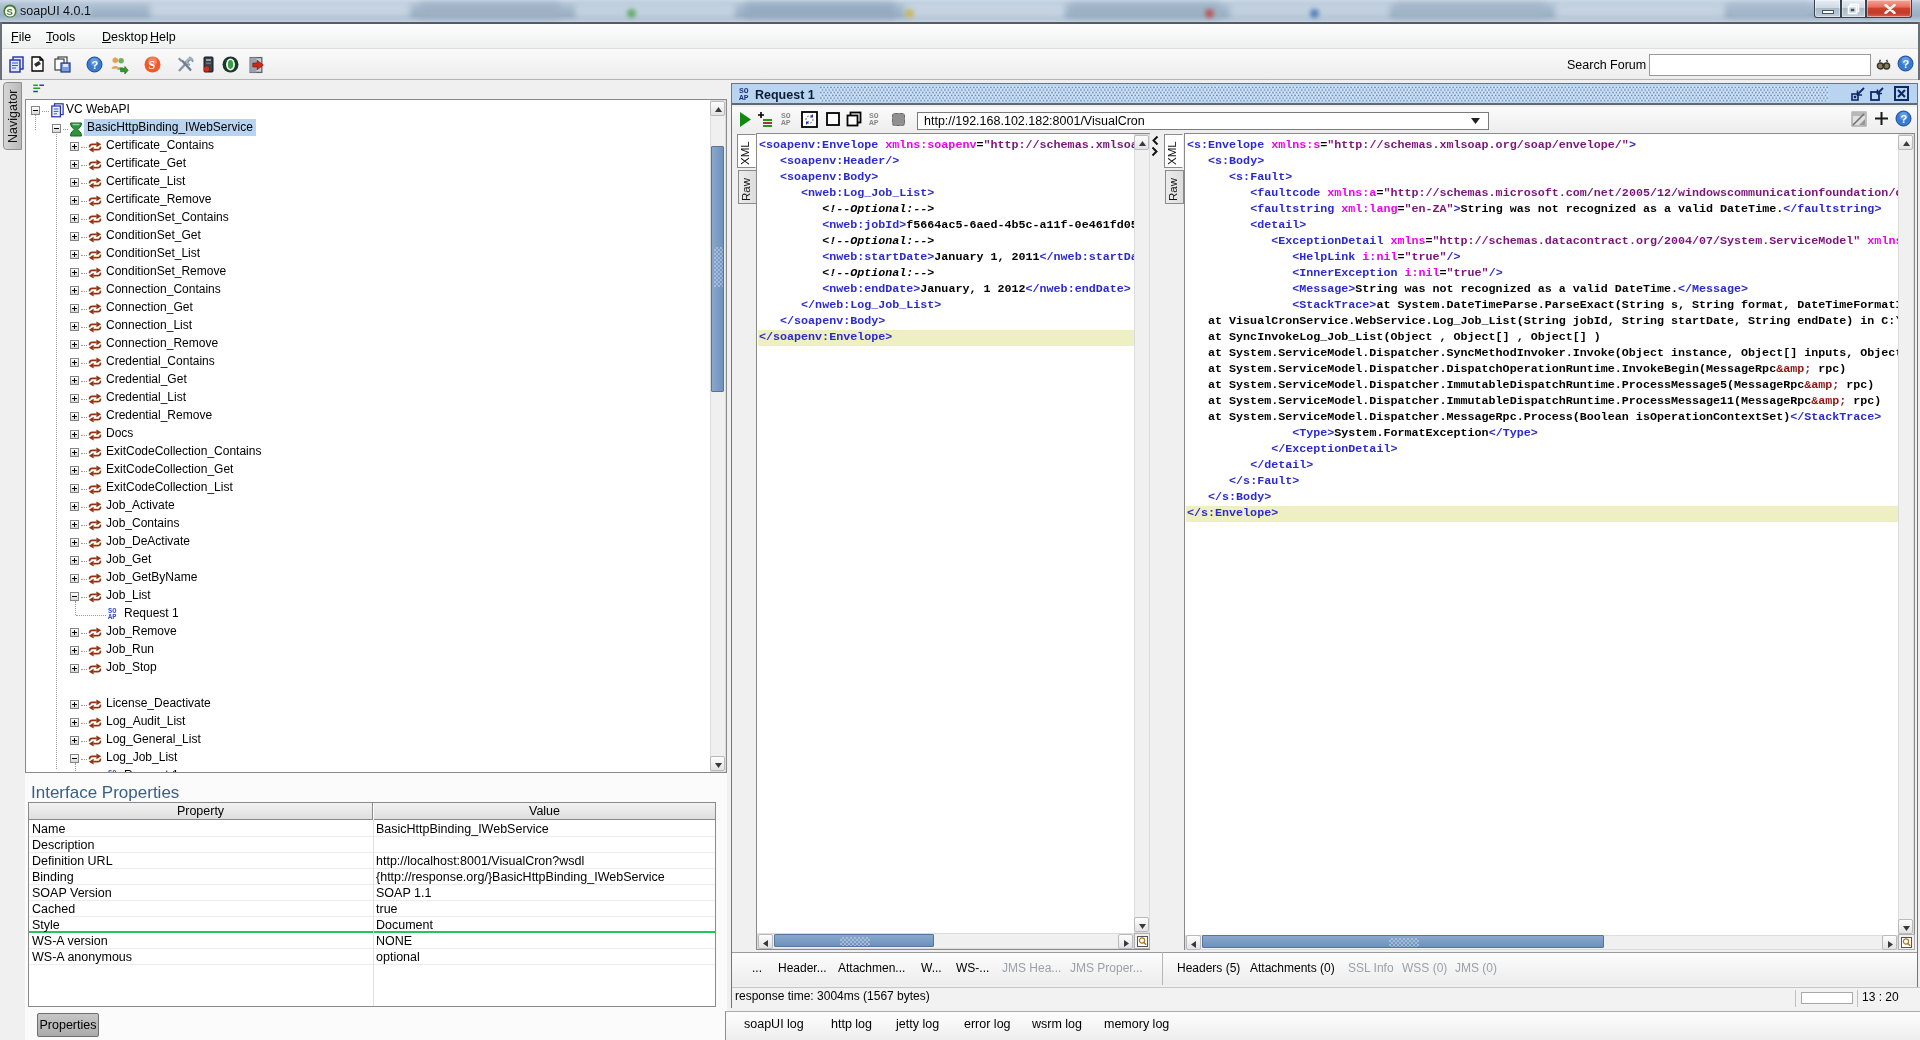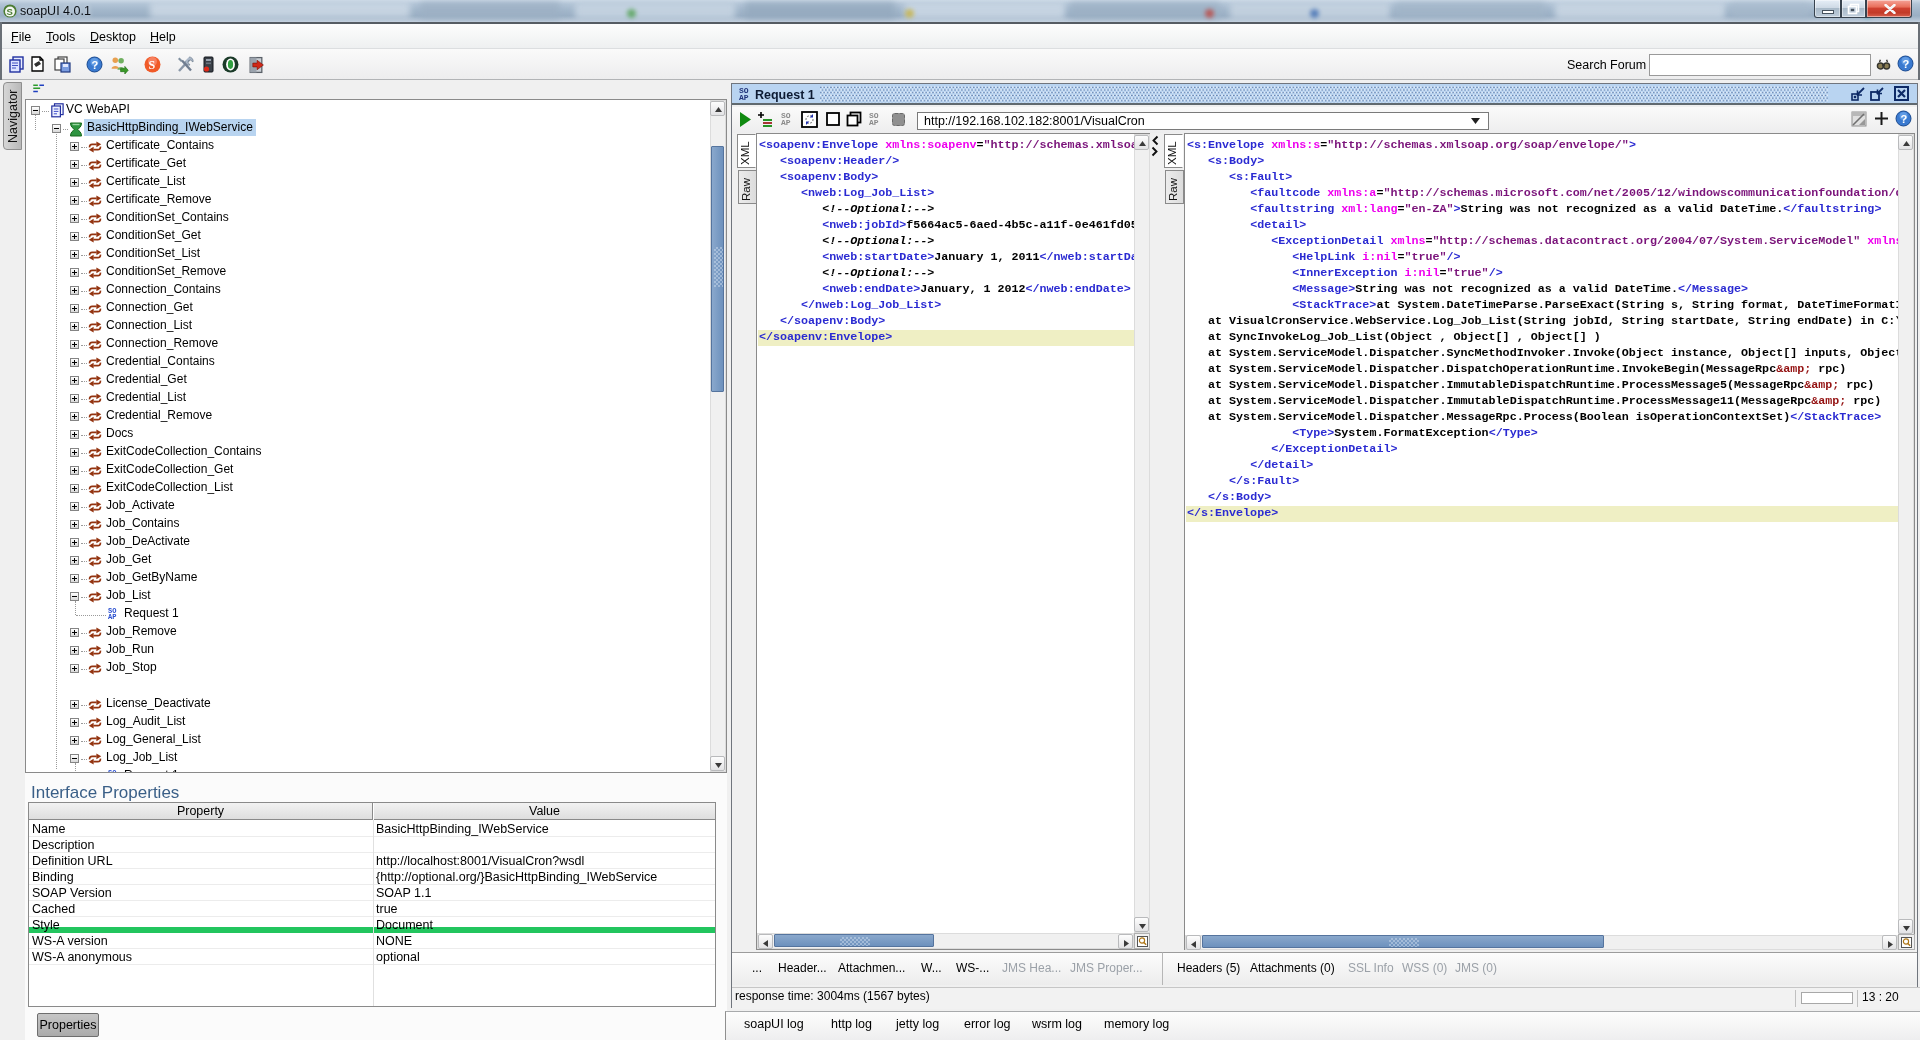--- a/index.html
+++ b/index.html
@@ -117,21 +117,21 @@
     </div>
 <div id="btnclose" class="winbtn">
       <svg style="position:absolute;left:17px;top:4px" width="12" height="10" viewBox="0 0 12 10">
         <path d="M1.5 1 L10.5 9 M10.5 1 L1.5 9" stroke="#fff" stroke-width="2.4" fill="none" stroke-linecap="round"></path>
         <path d="M1.5 1 L10.5 9 M10.5 1 L1.5 9" stroke="#e8eef4" stroke-width="1" fill="none"></path>
       </svg>
     </div>
 <div id="menubar" class="abs"></div>
 <div class="menuitem" style="left:11px;top:30px;"><u>F</u>ile</div>
 <div class="menuitem" style="left:46px;top:30px;"><u>T</u>ools</div>
-<div class="menuitem" style="left:90px;top:30px;"><u>D</u>esktop</div>
+<div class="menuitem" style="left:102px;top:30px;"><u>D</u>esktop</div>
 <div class="menuitem" style="left:150px;top:30px;"><u>H</u>elp</div>
 <div id="toolbar" class="abs"></div>
 <div class="abs" style="left:0;top:22px;width:2px;height:58px;background:#6a7077;"></div>
 <div class="abs" style="left:1918px;top:22px;width:2px;height:58px;background:#6a7077;"></div>
 <svg class="abs" style="left:8px;top:56px" width="17" height="17" viewBox="0 0 17 17">
       <rect x="5" y="1" width="10" height="12" fill="#e8ecff" stroke="#2030a0" stroke-width="1.4"></rect>
       <rect x="2" y="4" width="10" height="12" fill="#dde4ff" stroke="#2030a0" stroke-width="1.4"></rect>
       <path d="M4 7h6M4 9.5h6M4 12h4" stroke="#4050c0" stroke-width="1"></path>
     </svg>
 <svg class="abs" style="left:29px;top:56px" width="17" height="17" viewBox="0 0 17 17">
@@ -629,31 +629,31 @@
 <div class="iprow" style="top:34px;left:0;width:686px;border-bottom:1px solid #ececec;">
           <div class="ipd" style="left:3px;">Description</div>
           <div class="ipd" style="left:347px;"></div>
         </div>
 <div class="iprow" style="top:50px;left:0;width:686px;border-bottom:1px solid #ececec;">
           <div class="ipd" style="left:3px;">Definition URL</div>
           <div class="ipd" style="left:347px;">http://localhost:8001/VisualCron?wsdl</div>
         </div>
 <div class="iprow" style="top:66px;left:0;width:686px;border-bottom:1px solid #ececec;">
           <div class="ipd" style="left:3px;">Binding</div>
-          <div class="ipd" style="left:347px;">{http://optional.org/}BasicHttpBinding_IWebService</div>
+          <div class="ipd" style="left:347px;">{http://response.org/}BasicHttpBinding_IWebService</div>
         </div>
 <div class="iprow" style="top:82px;left:0;width:686px;border-bottom:1px solid #ececec;">
           <div class="ipd" style="left:3px;">SOAP Version</div>
           <div class="ipd" style="left:347px;">SOAP 1.1</div>
         </div>
 <div class="iprow" style="top:98px;left:0;width:686px;border-bottom:1px solid #ececec;">
           <div class="ipd" style="left:3px;">Cached</div>
           <div class="ipd" style="left:347px;">true</div>
         </div>
-<div class="iprow" style="top:114px;left:0;width:686px;border-bottom:6px solid #22c55e;">
+<div class="iprow" style="top:114px;left:0;width:686px;border-bottom:2px solid #22c55e;">
           <div class="ipd" style="left:3px;">Style</div>
           <div class="ipd" style="left:347px;">Document</div>
         </div>
 <div class="iprow" style="top:130px;left:0;width:686px;border-bottom:1px solid #ececec;">
           <div class="ipd" style="left:3px;">WS-A version</div>
           <div class="ipd" style="left:347px;">NONE</div>
         </div>
 <div class="iprow" style="top:146px;left:0;width:686px;border-bottom:1px solid #ececec;">
           <div class="ipd" style="left:3px;">WS-A anonymous</div>
           <div class="ipd" style="left:347px;">optional</div>

